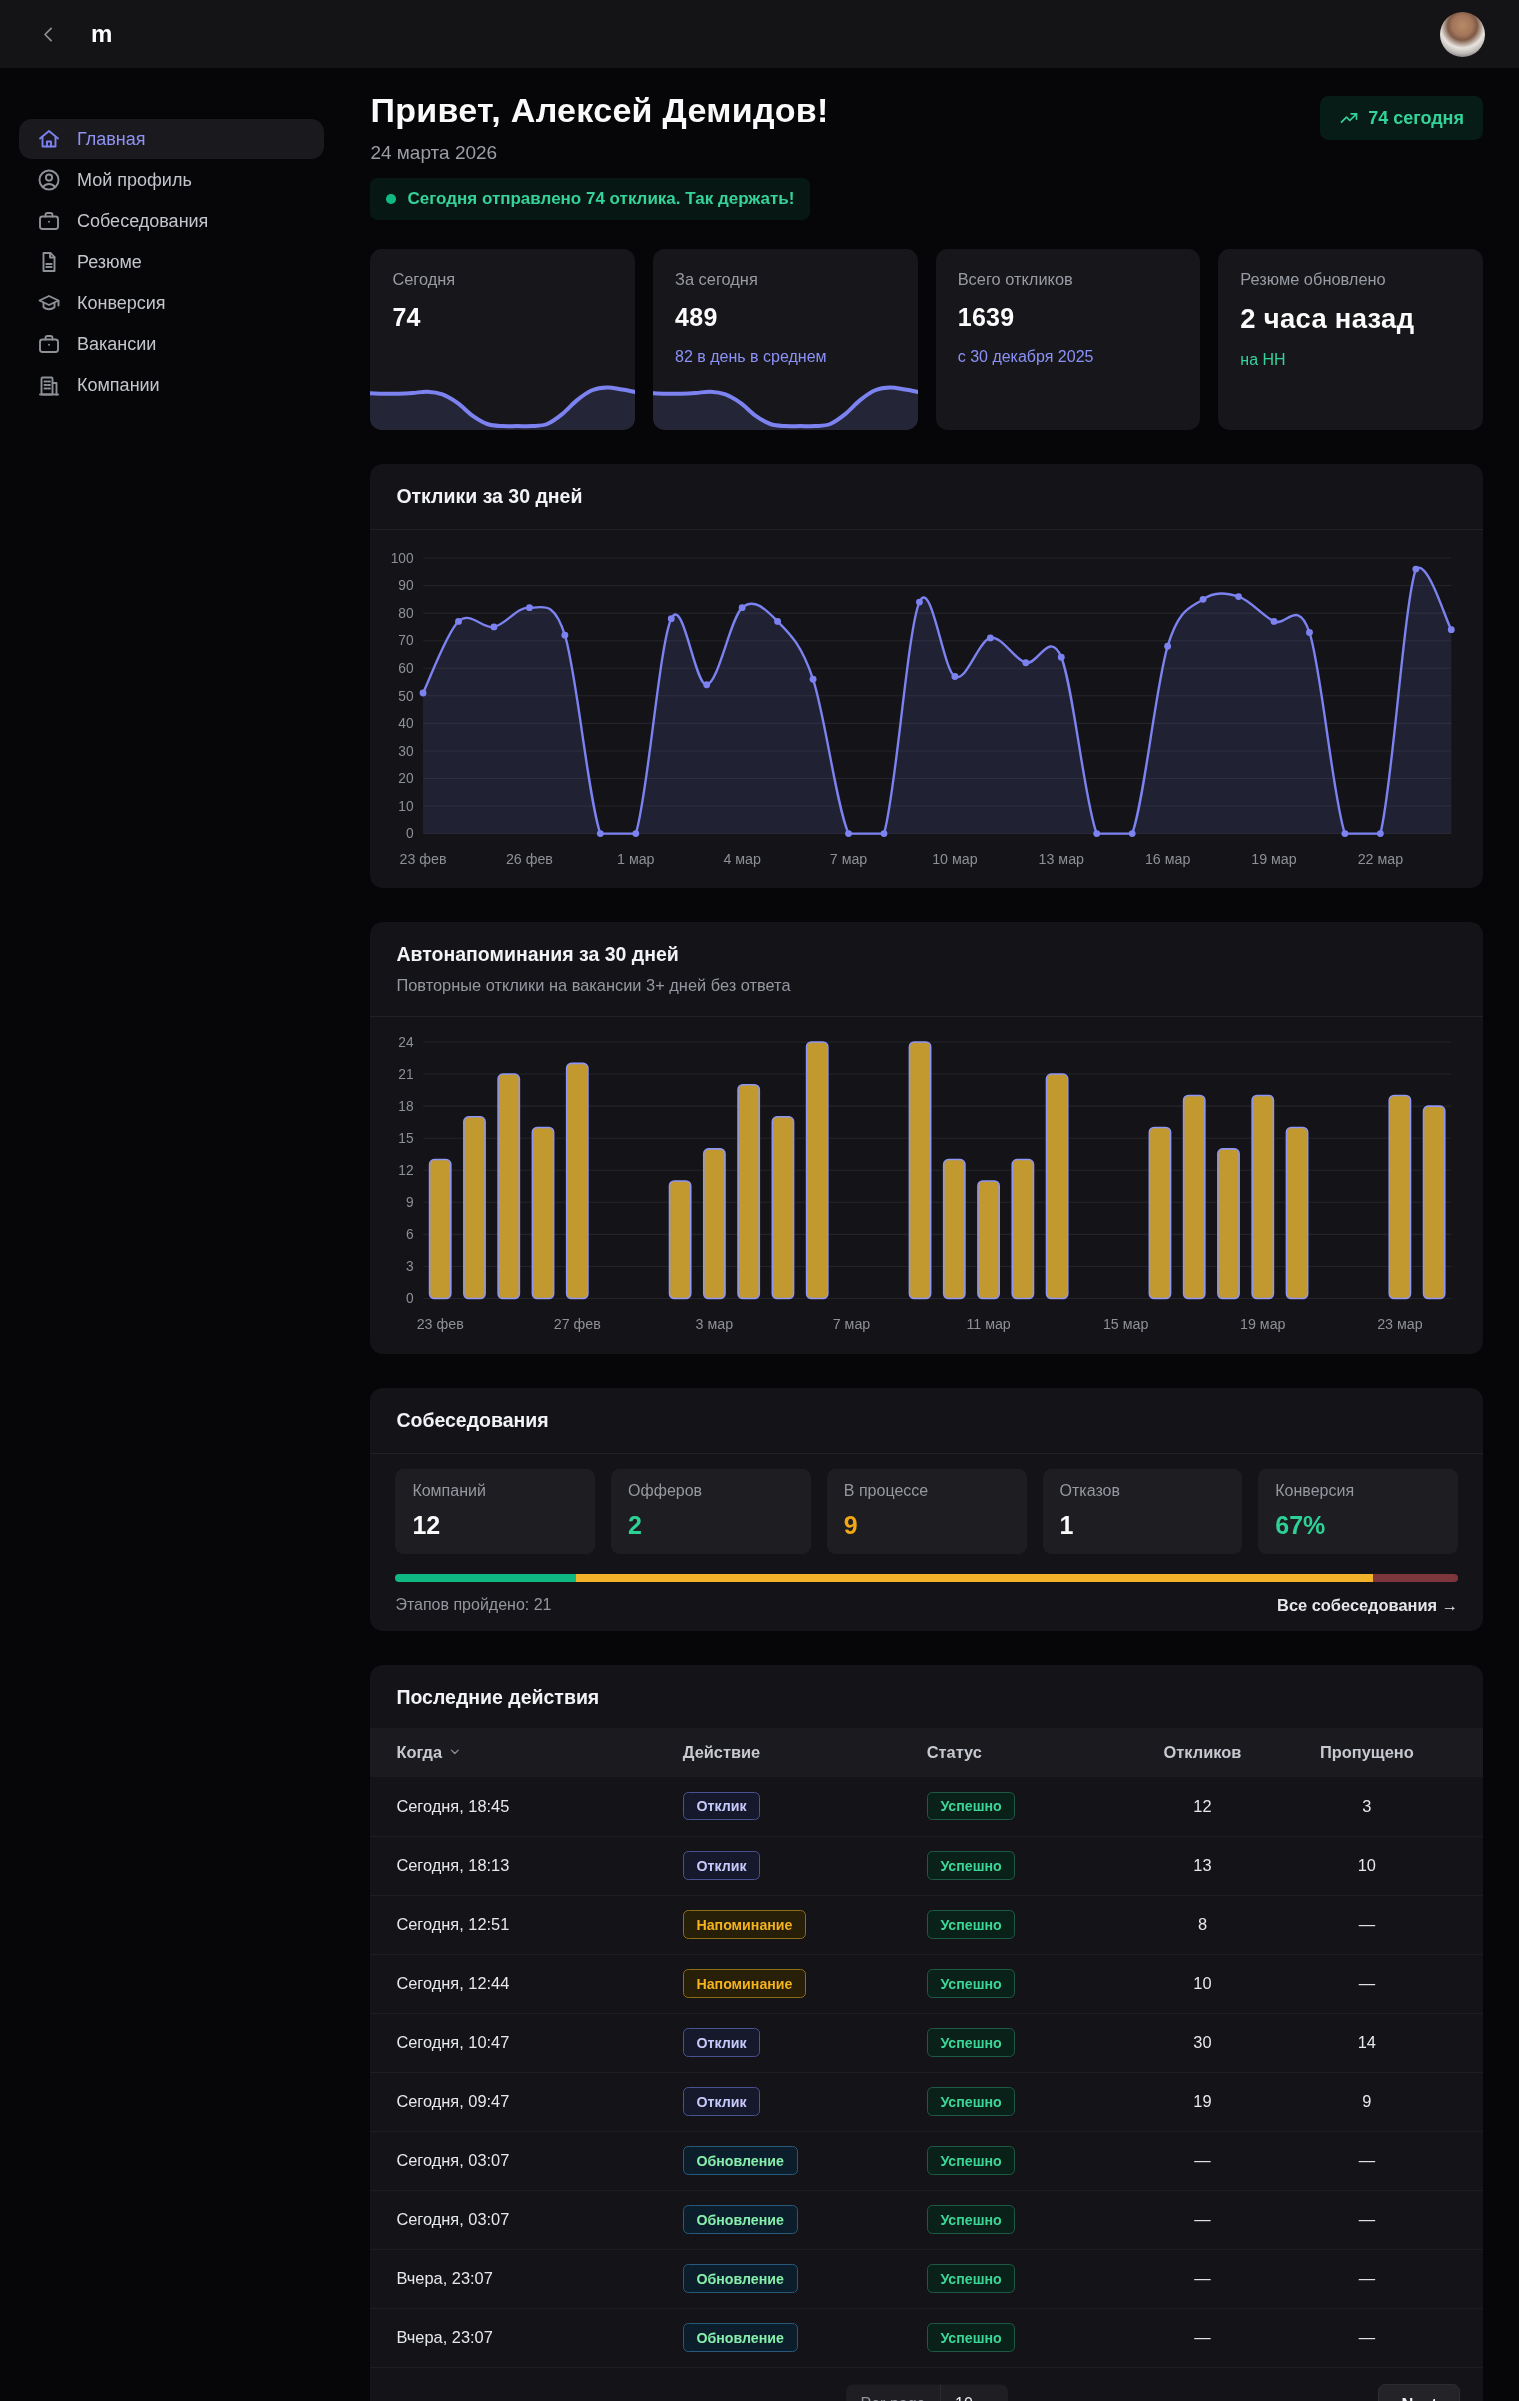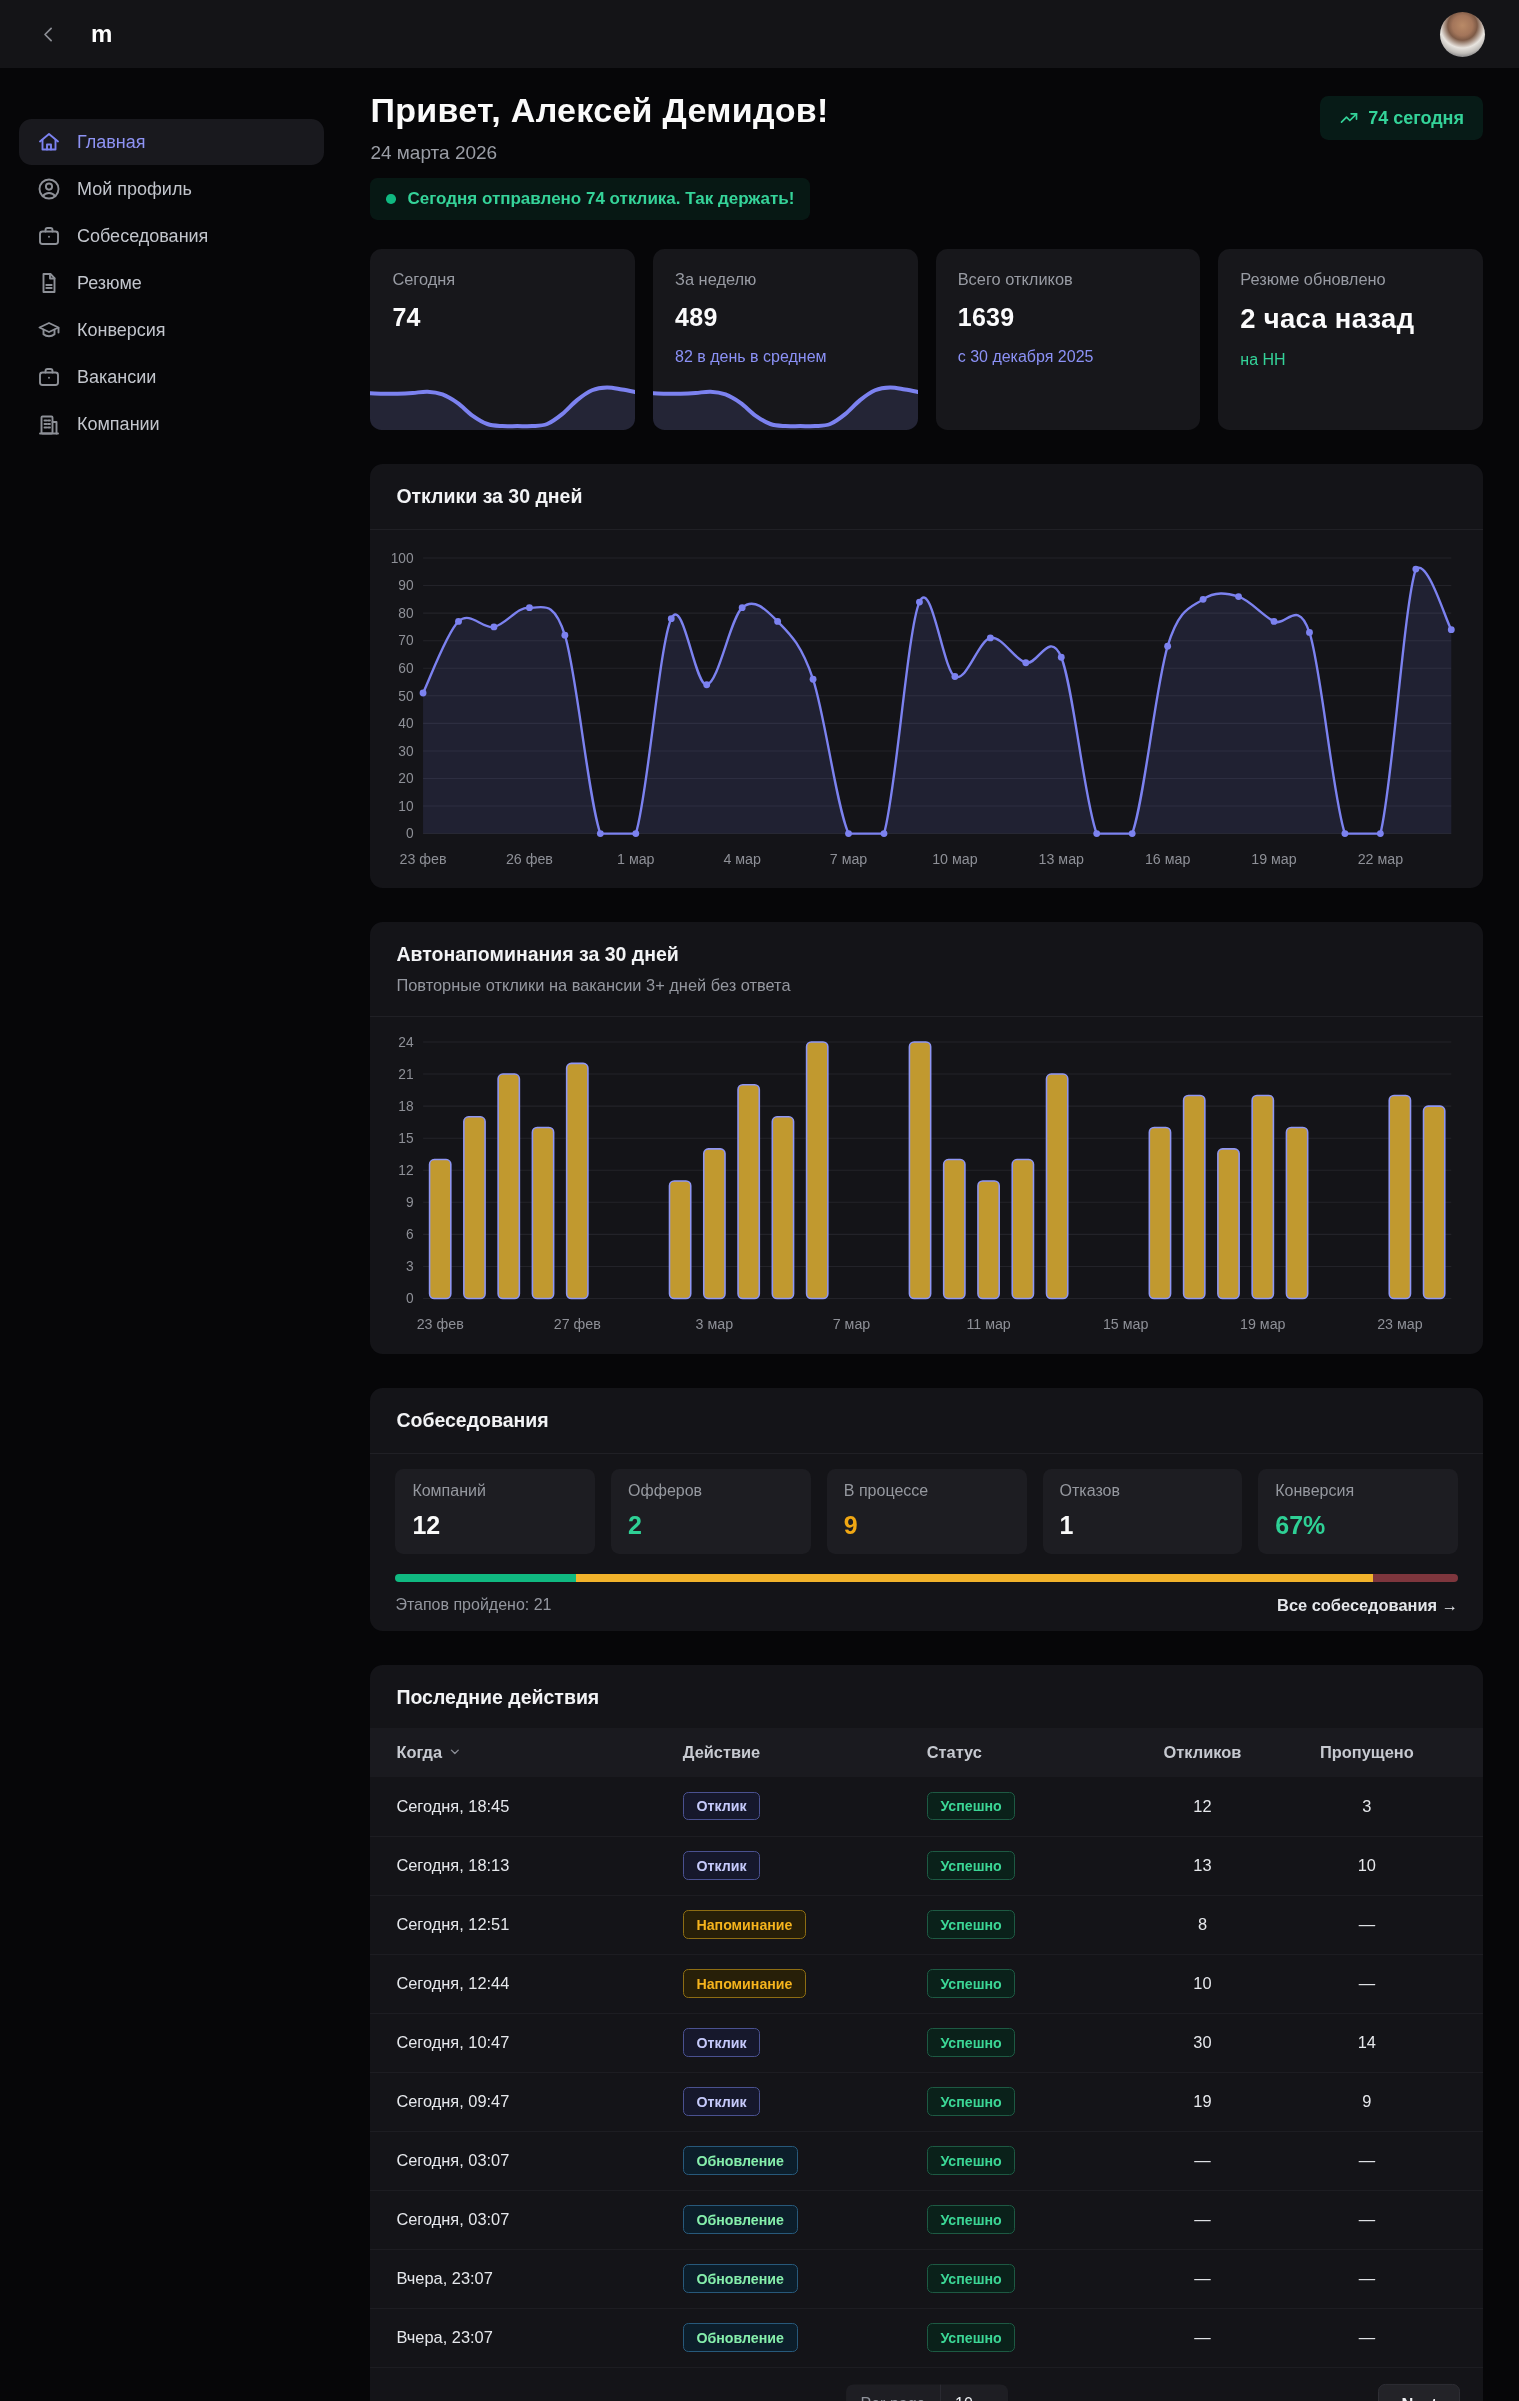--- a/index.html
+++ b/index.html
@@ -11,21 +11,21 @@
   .back-btn svg { width:21px; height:21px; }
   .logo { font-size:24px; font-weight:700; color:#ffffff; margin-left:27.4px; letter-spacing:0.5px; }
   .topbar-spacer { flex:1; }
   .avatar { width:45px; height:45px; border-radius:50%;
     background: radial-gradient(circle at 50% 30%, #b98a67 0%, #a3755a 26%, #7d5a46 38%, #e8e4df 58%, #bfbcb8 72%, #6e6e72 86%, #55555a 100%);
   }
 
   
   .layout { display:flex; width:100%; }
   .sidebar { width:343px; padding:51px 19px 0 19px; flex-shrink:0; }
-  .nav-item { display:flex; align-items:center; gap:16px; height:46px; padding:0 18px; border-radius:12.7px; color:#c2c5cc; font-size:18px; cursor:pointer; }
+  .nav-item { display:flex; align-items:center; gap:16px; height:40px; padding:0 18px; border-radius:12.7px; color:#c2c5cc; font-size:18px; cursor:pointer; }
   .nav-item + .nav-item { margin-top:1.1px; }
   .nav-item .nav-ic { width:24px; height:24px; color:#8d9097; display:flex; align-items:center; }
   .nav-item .nav-ic svg { width:24px; height:24px; }
   .nav-item.active { background:#19191e; color:#8e93f4; }
   .nav-item.active .nav-ic { color:#7c82f0; }
 
   .main { flex:1; padding:23px 36px 0 27.4px; min-width:0; }
 
   
   .header-row { display:flex; justify-content:space-between; align-items:flex-start; }
@@ -204,21 +204,21 @@
     <div class="stats-row" id="stats-row">
         <div class="stat-card">
           <div class="stat-label">Сегодня</div>
           <div class="stat-value">74</div>
           <svg class="spark" viewBox="0 0 460 92" preserveAspectRatio="none">
             <path d="M -4 22.64 C 0.33333333333333304 22.86 13.333333333333334 23.739999999999995 22 23.959999999999994 C 30.666666666666664 24.179999999999993 39.333333333333336 24.179999999999993 48 23.959999999999994 C 56.666666666666664 23.739999999999995 65.33333333333333 23.3 74 22.64 C 82.66666666666667 21.98 91.33333333333333 19.560000000000002 100 20 C 108.66666666666667 20.439999999999998 117.33333333333333 21.759999999999994 126 25.279999999999994 C 134.66666666666666 28.799999999999994 143.33333333333334 34.519999999999996 152 41.12 C 160.66666666666666 47.72 169.33333333333334 58.279999999999994 178 64.88 C 186.66666666666666 71.47999999999999 195.33333333333334 77.42 204 80.72 C 212.66666666666666 84.02 221.33333333333334 84.02000000000001 230 84.68 C 238.66666666666666 85.34 247.33333333333334 84.68 256 84.68 C 264.6666666666667 84.68 273.3333333333333 85.34 282 84.68 C 290.6666666666667 84.02000000000001 299.3333333333333 84.46000000000001 308 80.72 C 316.6666666666667 76.97999999999999 325.3333333333333 69.72 334 62.239999999999995 C 342.6666666666667 54.75999999999999 351.3333333333333 43.31999999999999 360 35.839999999999996 C 368.6666666666667 28.359999999999996 377.3333333333333 21.32 386 17.36 C 394.6666666666667 13.4 403.3333333333333 12.299999999999999 412 12.079999999999998 C 420.6666666666667 11.859999999999998 429.3333333333333 14.499999999999993 438 16.039999999999992 C 446.6666666666667 17.57999999999999 459.6666666666667 20.439999999999994 464 21.319999999999993 L 466 92 L -6 92 Z" fill="rgba(124,130,240,0.13)" stroke="none"></path>
             <path d="M -4 22.64 C 0.33333333333333304 22.86 13.333333333333334 23.739999999999995 22 23.959999999999994 C 30.666666666666664 24.179999999999993 39.333333333333336 24.179999999999993 48 23.959999999999994 C 56.666666666666664 23.739999999999995 65.33333333333333 23.3 74 22.64 C 82.66666666666667 21.98 91.33333333333333 19.560000000000002 100 20 C 108.66666666666667 20.439999999999998 117.33333333333333 21.759999999999994 126 25.279999999999994 C 134.66666666666666 28.799999999999994 143.33333333333334 34.519999999999996 152 41.12 C 160.66666666666666 47.72 169.33333333333334 58.279999999999994 178 64.88 C 186.66666666666666 71.47999999999999 195.33333333333334 77.42 204 80.72 C 212.66666666666666 84.02 221.33333333333334 84.02000000000001 230 84.68 C 238.66666666666666 85.34 247.33333333333334 84.68 256 84.68 C 264.6666666666667 84.68 273.3333333333333 85.34 282 84.68 C 290.6666666666667 84.02000000000001 299.3333333333333 84.46000000000001 308 80.72 C 316.6666666666667 76.97999999999999 325.3333333333333 69.72 334 62.239999999999995 C 342.6666666666667 54.75999999999999 351.3333333333333 43.31999999999999 360 35.839999999999996 C 368.6666666666667 28.359999999999996 377.3333333333333 21.32 386 17.36 C 394.6666666666667 13.4 403.3333333333333 12.299999999999999 412 12.079999999999998 C 420.6666666666667 11.859999999999998 429.3333333333333 14.499999999999993 438 16.039999999999992 C 446.6666666666667 17.57999999999999 459.6666666666667 20.439999999999994 464 21.319999999999993" fill="none" stroke="#7c82f0" stroke-width="4" stroke-linecap="round" vector-effect="non-scaling-stroke"></path>
           </svg>
         </div>
         <div class="stat-card">
-          <div class="stat-label">За неделю</div>
+          <div class="stat-label">За сегодня</div>
           <div class="stat-value">489</div>
           <div class="stat-sub purple">82 в день в среднем</div>
           <svg class="spark" viewBox="0 0 460 92" preserveAspectRatio="none">
             <path d="M -4 22.64 C 0.33333333333333304 22.86 13.333333333333334 23.739999999999995 22 23.959999999999994 C 30.666666666666664 24.179999999999993 39.333333333333336 24.179999999999993 48 23.959999999999994 C 56.666666666666664 23.739999999999995 65.33333333333333 23.3 74 22.64 C 82.66666666666667 21.98 91.33333333333333 19.560000000000002 100 20 C 108.66666666666667 20.439999999999998 117.33333333333333 21.759999999999994 126 25.279999999999994 C 134.66666666666666 28.799999999999994 143.33333333333334 34.519999999999996 152 41.12 C 160.66666666666666 47.72 169.33333333333334 58.279999999999994 178 64.88 C 186.66666666666666 71.47999999999999 195.33333333333334 77.42 204 80.72 C 212.66666666666666 84.02 221.33333333333334 84.02000000000001 230 84.68 C 238.66666666666666 85.34 247.33333333333334 84.68 256 84.68 C 264.6666666666667 84.68 273.3333333333333 85.34 282 84.68 C 290.6666666666667 84.02000000000001 299.3333333333333 84.46000000000001 308 80.72 C 316.6666666666667 76.97999999999999 325.3333333333333 69.72 334 62.239999999999995 C 342.6666666666667 54.75999999999999 351.3333333333333 43.31999999999999 360 35.839999999999996 C 368.6666666666667 28.359999999999996 377.3333333333333 21.32 386 17.36 C 394.6666666666667 13.4 403.3333333333333 12.299999999999999 412 12.079999999999998 C 420.6666666666667 11.859999999999998 429.3333333333333 14.499999999999993 438 16.039999999999992 C 446.6666666666667 17.57999999999999 459.6666666666667 20.439999999999994 464 21.319999999999993 L 466 92 L -6 92 Z" fill="rgba(124,130,240,0.13)" stroke="none"></path>
             <path d="M -4 22.64 C 0.33333333333333304 22.86 13.333333333333334 23.739999999999995 22 23.959999999999994 C 30.666666666666664 24.179999999999993 39.333333333333336 24.179999999999993 48 23.959999999999994 C 56.666666666666664 23.739999999999995 65.33333333333333 23.3 74 22.64 C 82.66666666666667 21.98 91.33333333333333 19.560000000000002 100 20 C 108.66666666666667 20.439999999999998 117.33333333333333 21.759999999999994 126 25.279999999999994 C 134.66666666666666 28.799999999999994 143.33333333333334 34.519999999999996 152 41.12 C 160.66666666666666 47.72 169.33333333333334 58.279999999999994 178 64.88 C 186.66666666666666 71.47999999999999 195.33333333333334 77.42 204 80.72 C 212.66666666666666 84.02 221.33333333333334 84.02000000000001 230 84.68 C 238.66666666666666 85.34 247.33333333333334 84.68 256 84.68 C 264.6666666666667 84.68 273.3333333333333 85.34 282 84.68 C 290.6666666666667 84.02000000000001 299.3333333333333 84.46000000000001 308 80.72 C 316.6666666666667 76.97999999999999 325.3333333333333 69.72 334 62.239999999999995 C 342.6666666666667 54.75999999999999 351.3333333333333 43.31999999999999 360 35.839999999999996 C 368.6666666666667 28.359999999999996 377.3333333333333 21.32 386 17.36 C 394.6666666666667 13.4 403.3333333333333 12.299999999999999 412 12.079999999999998 C 420.6666666666667 11.859999999999998 429.3333333333333 14.499999999999993 438 16.039999999999992 C 446.6666666666667 17.57999999999999 459.6666666666667 20.439999999999994 464 21.319999999999993" fill="none" stroke="#7c82f0" stroke-width="4" stroke-linecap="round" vector-effect="non-scaling-stroke"></path>
           </svg>
         </div>
         <div class="stat-card">
           <div class="stat-label">Всего откликов</div>
           <div class="stat-value">1639</div>

